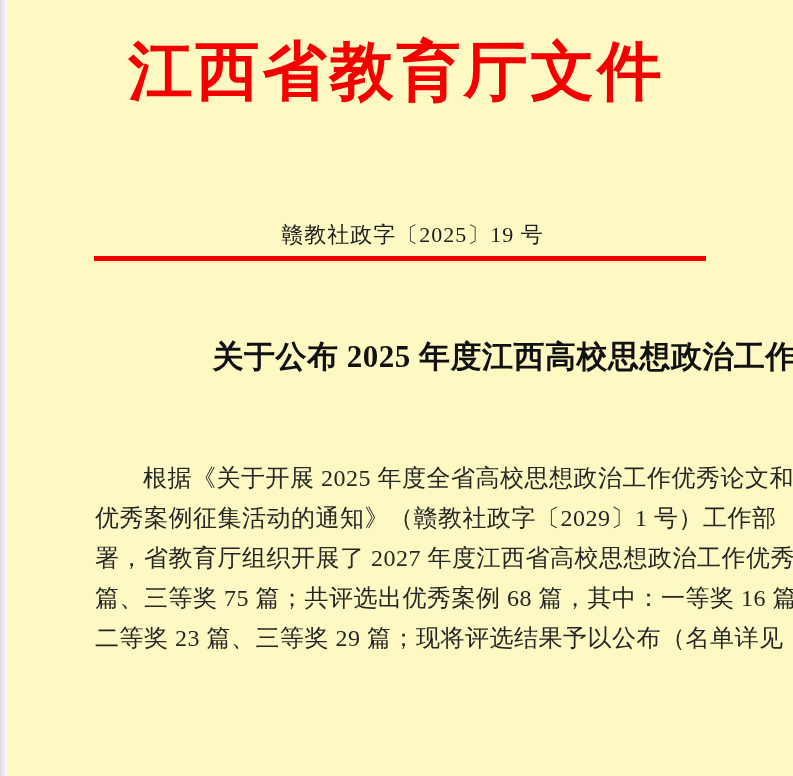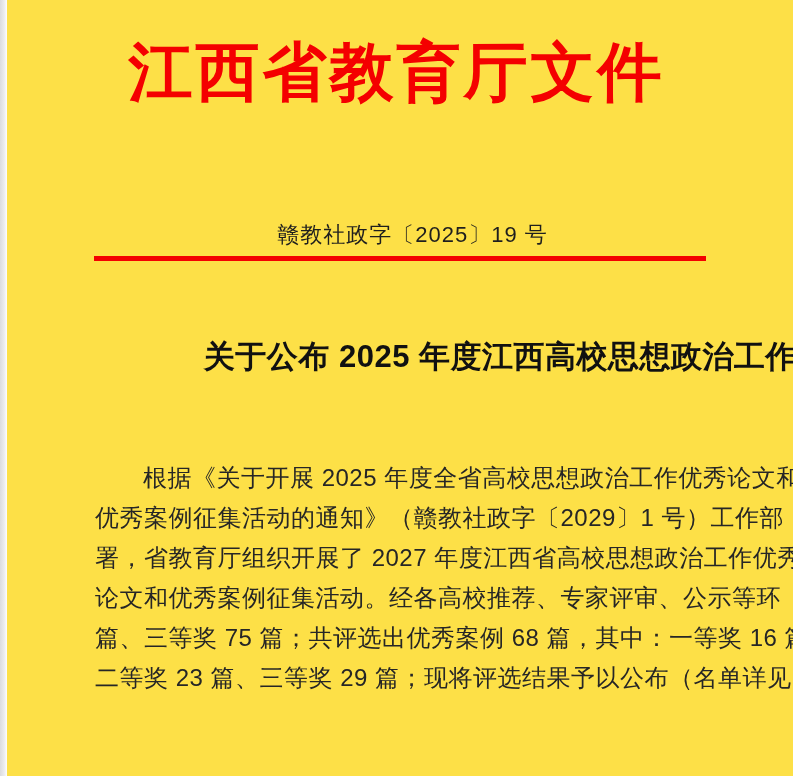--- a/index.html
+++ b/index.html
@@ -4,23 +4,23 @@
 <style>
   html, body {
     margin: 0;
     padding: 0;
     background: #ffffff;
   }
   .page {
     position: relative;
     width: 793px;
     height: 776px;
-    background: #fde047;
+    background: #fef9c3;
     overflow: hidden;
-    font-family: Liberation Sans, sans-serif;
+    font-family: Liberation Serif, serif;
   }
   
   .scan-edge {
     position: absolute;
     left: 0;
     top: 0;
     width: 7px;
     height: 776px;
     background: linear-gradient(to right, #dcdcde, #ececee 60%, #fefefe);
   }
@@ -107,18 +107,17 @@
   <div class="red-rule"></div>
 
   <div class="doc-title">
     <div>关于公布 2025 年度江西高校思想政治工作</div>
   </div>
 
   <div class="body-block">
     <div class="body-line indent">根据《关于开展 2025 年度全省高校思想政治工作优秀论文和</div>
     <div class="body-line">优秀案例征集活动的通知》（赣教社政字〔2029〕1 号）工作部</div>
     <div class="body-line">署，省教育厅组织开展了 2027 年度江西省高校思想政治工作优秀</div>
-    <div class="body-line">论文和优秀案例征集活动。经各高校推荐、专家评审、公示等环</div>
     <div class="body-line">篇、三等奖 75 篇；共评选出优秀案例 68 篇，其中：一等奖 16 篇、</div>
     <div class="body-line">二等奖 23 篇、三等奖 29 篇；现将评选结果予以公布（名单详见</div>
   </div>
 
 </div>
 
 </body></html>

